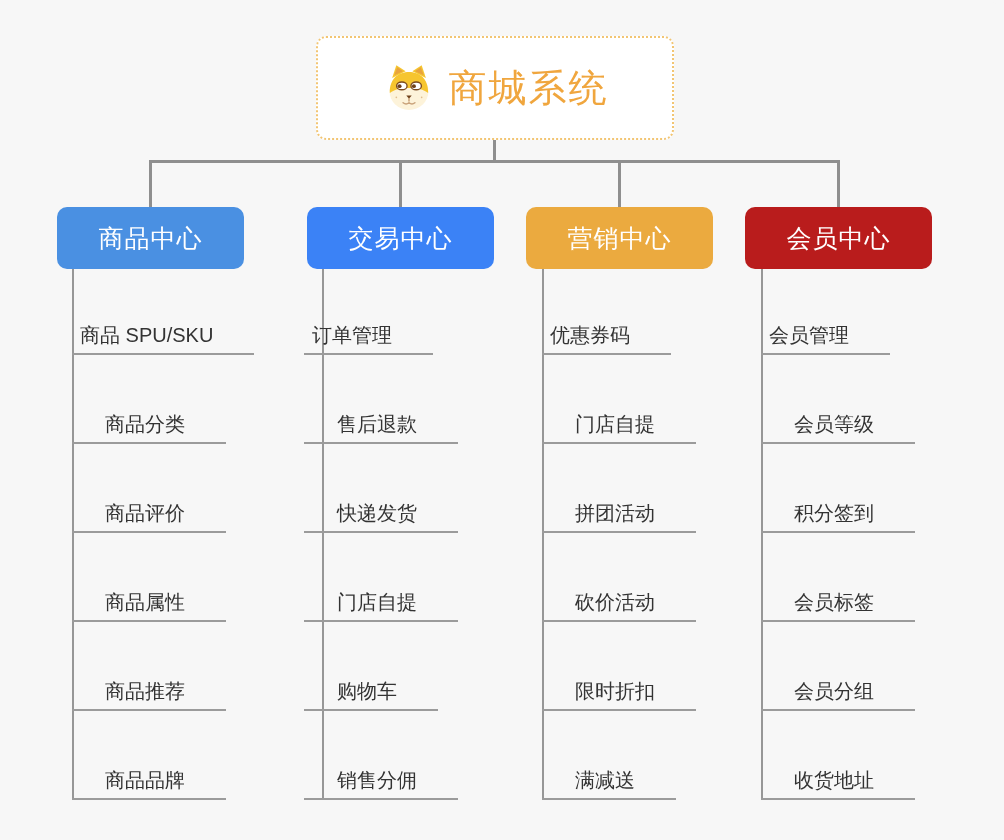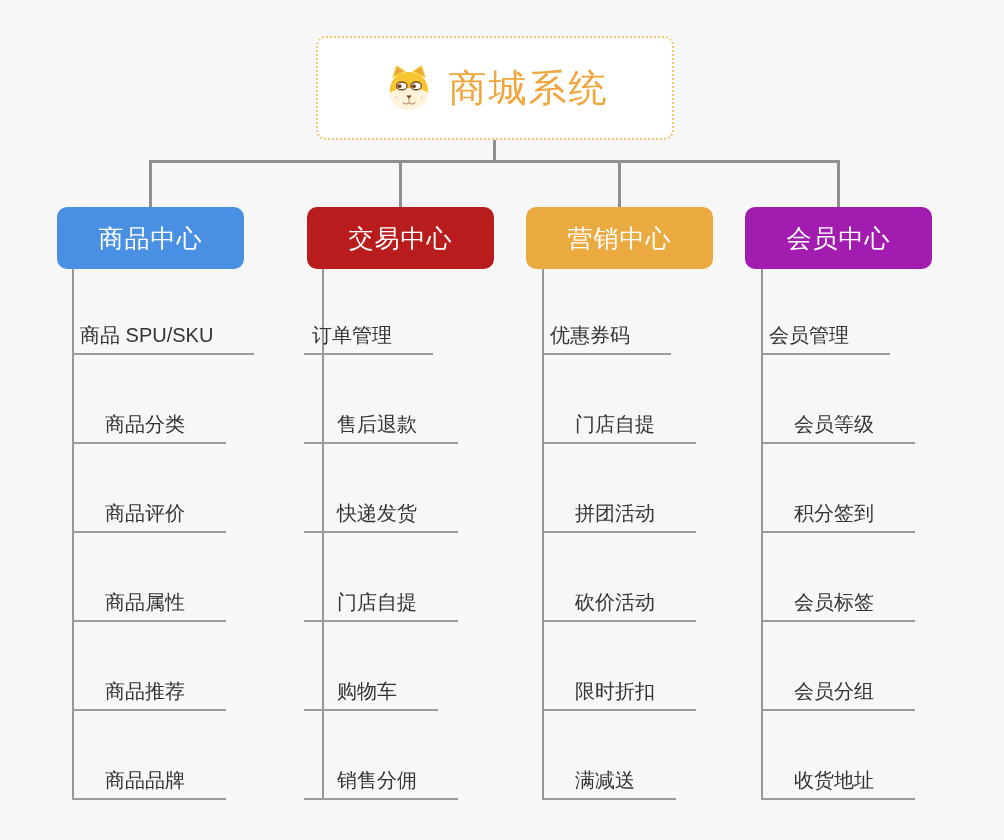--- a/index.html
+++ b/index.html
@@ -112,27 +112,27 @@
   <div class="line root-stem"></div>
   <div class="line trunk-hline"></div>
   <div class="line drop d1"></div>
   <div class="line drop d2"></div>
   <div class="line drop d3"></div>
   <div class="line drop d4"></div>
 
   <div class="branch-box b1" style="background: rgb(74, 144, 226);">
     <span>商品中心</span>
   </div>
-  <div class="branch-box b2" style="background: #b91c1c;">
+  <div class="branch-box b2" style="background: #3b82f6;">
     <span>交易中心</span>
   </div>
   <div class="branch-box b3" style="background: rgb(235, 170, 63);">
     <span>营销中心</span>
   </div>
-  <div class="branch-box b4" style="background: #a21caf;">
+  <div class="branch-box b4" style="background: #b91c1c;">
     <span>会员中心</span>
   </div>
 
   <div class="vline c1"></div>
   <div class="vline c2"></div>
   <div class="vline c3"></div>
   <div class="vline c4"></div>
 
   <div class="leaf c1 r0">商品 SPU/SKU</div>
   <div class="leaf c1 r1">商品分类</div>

